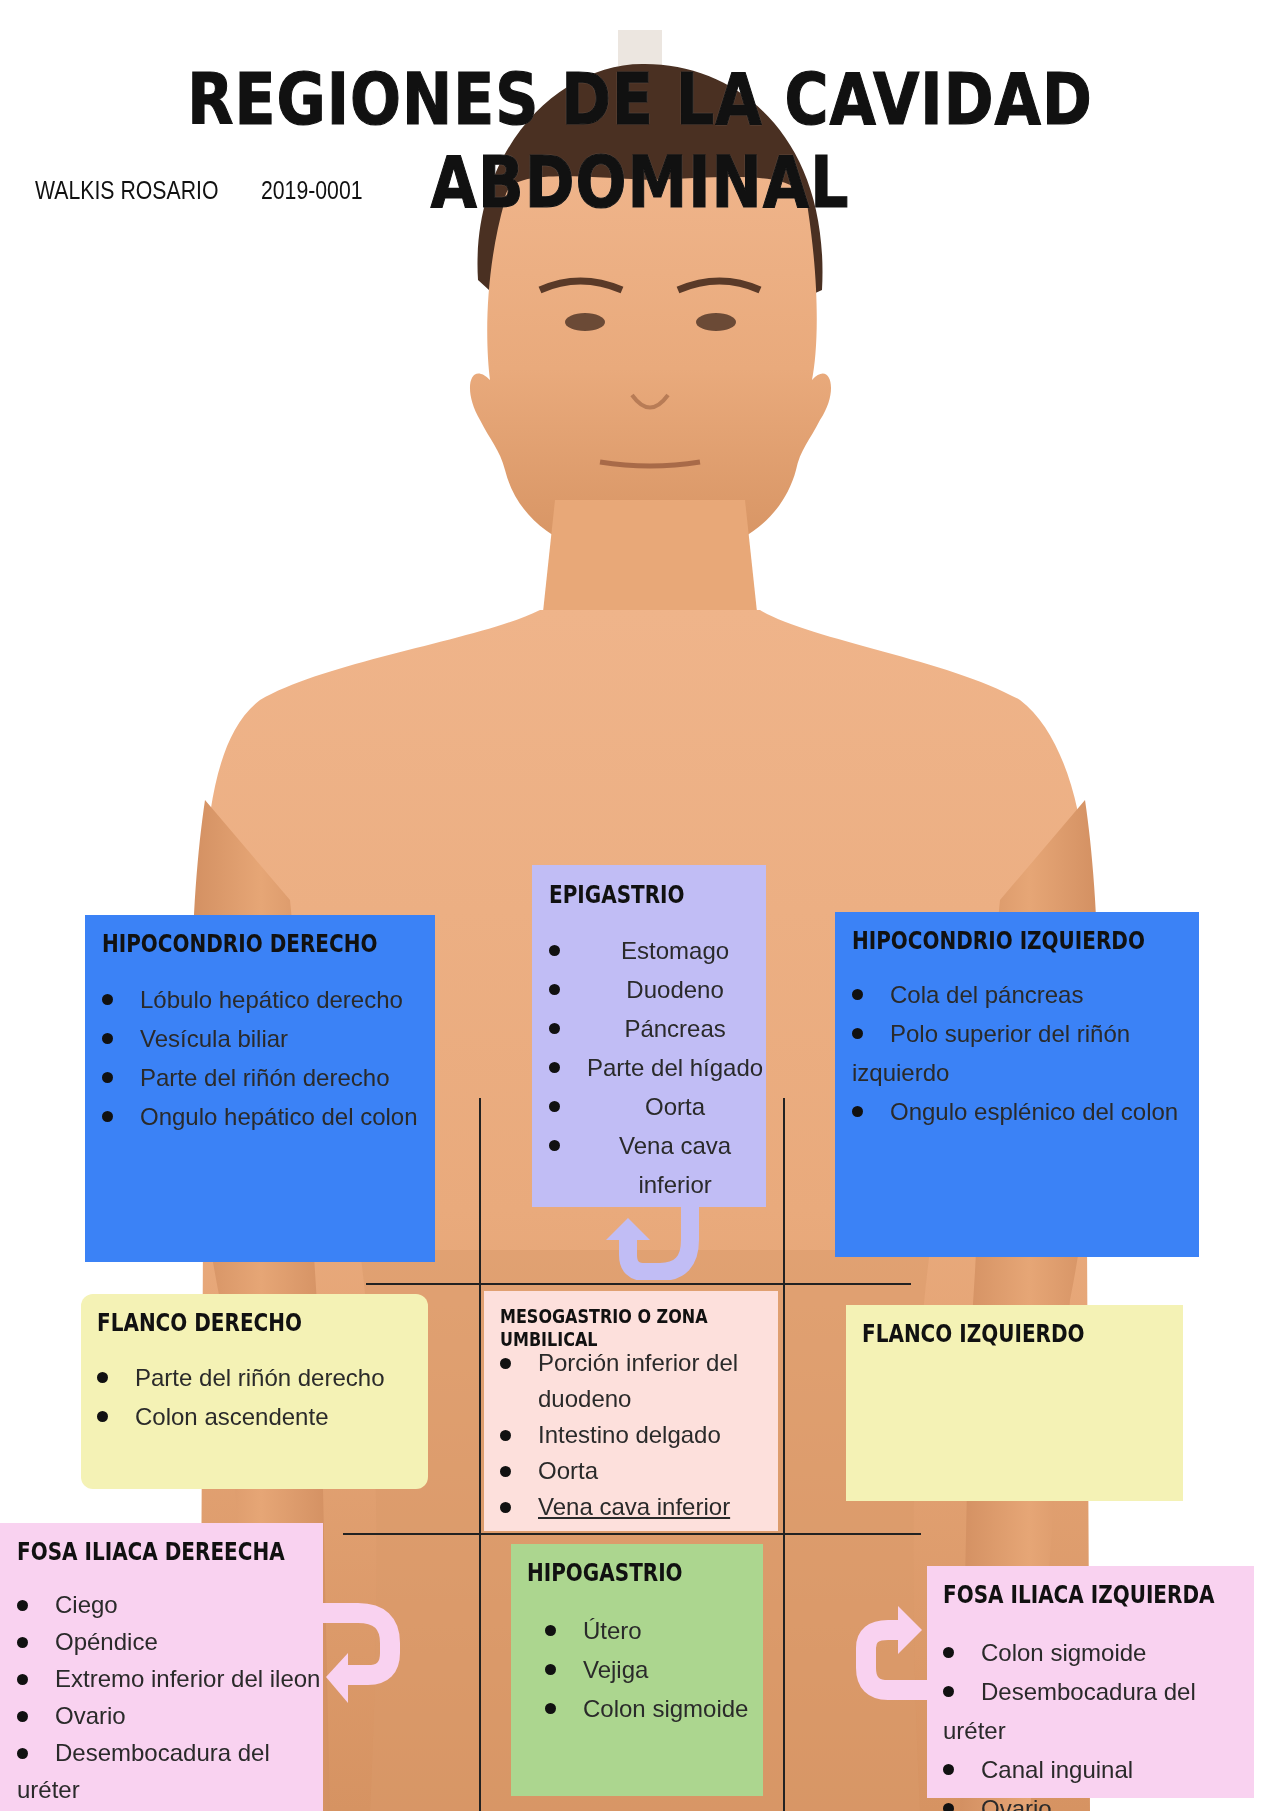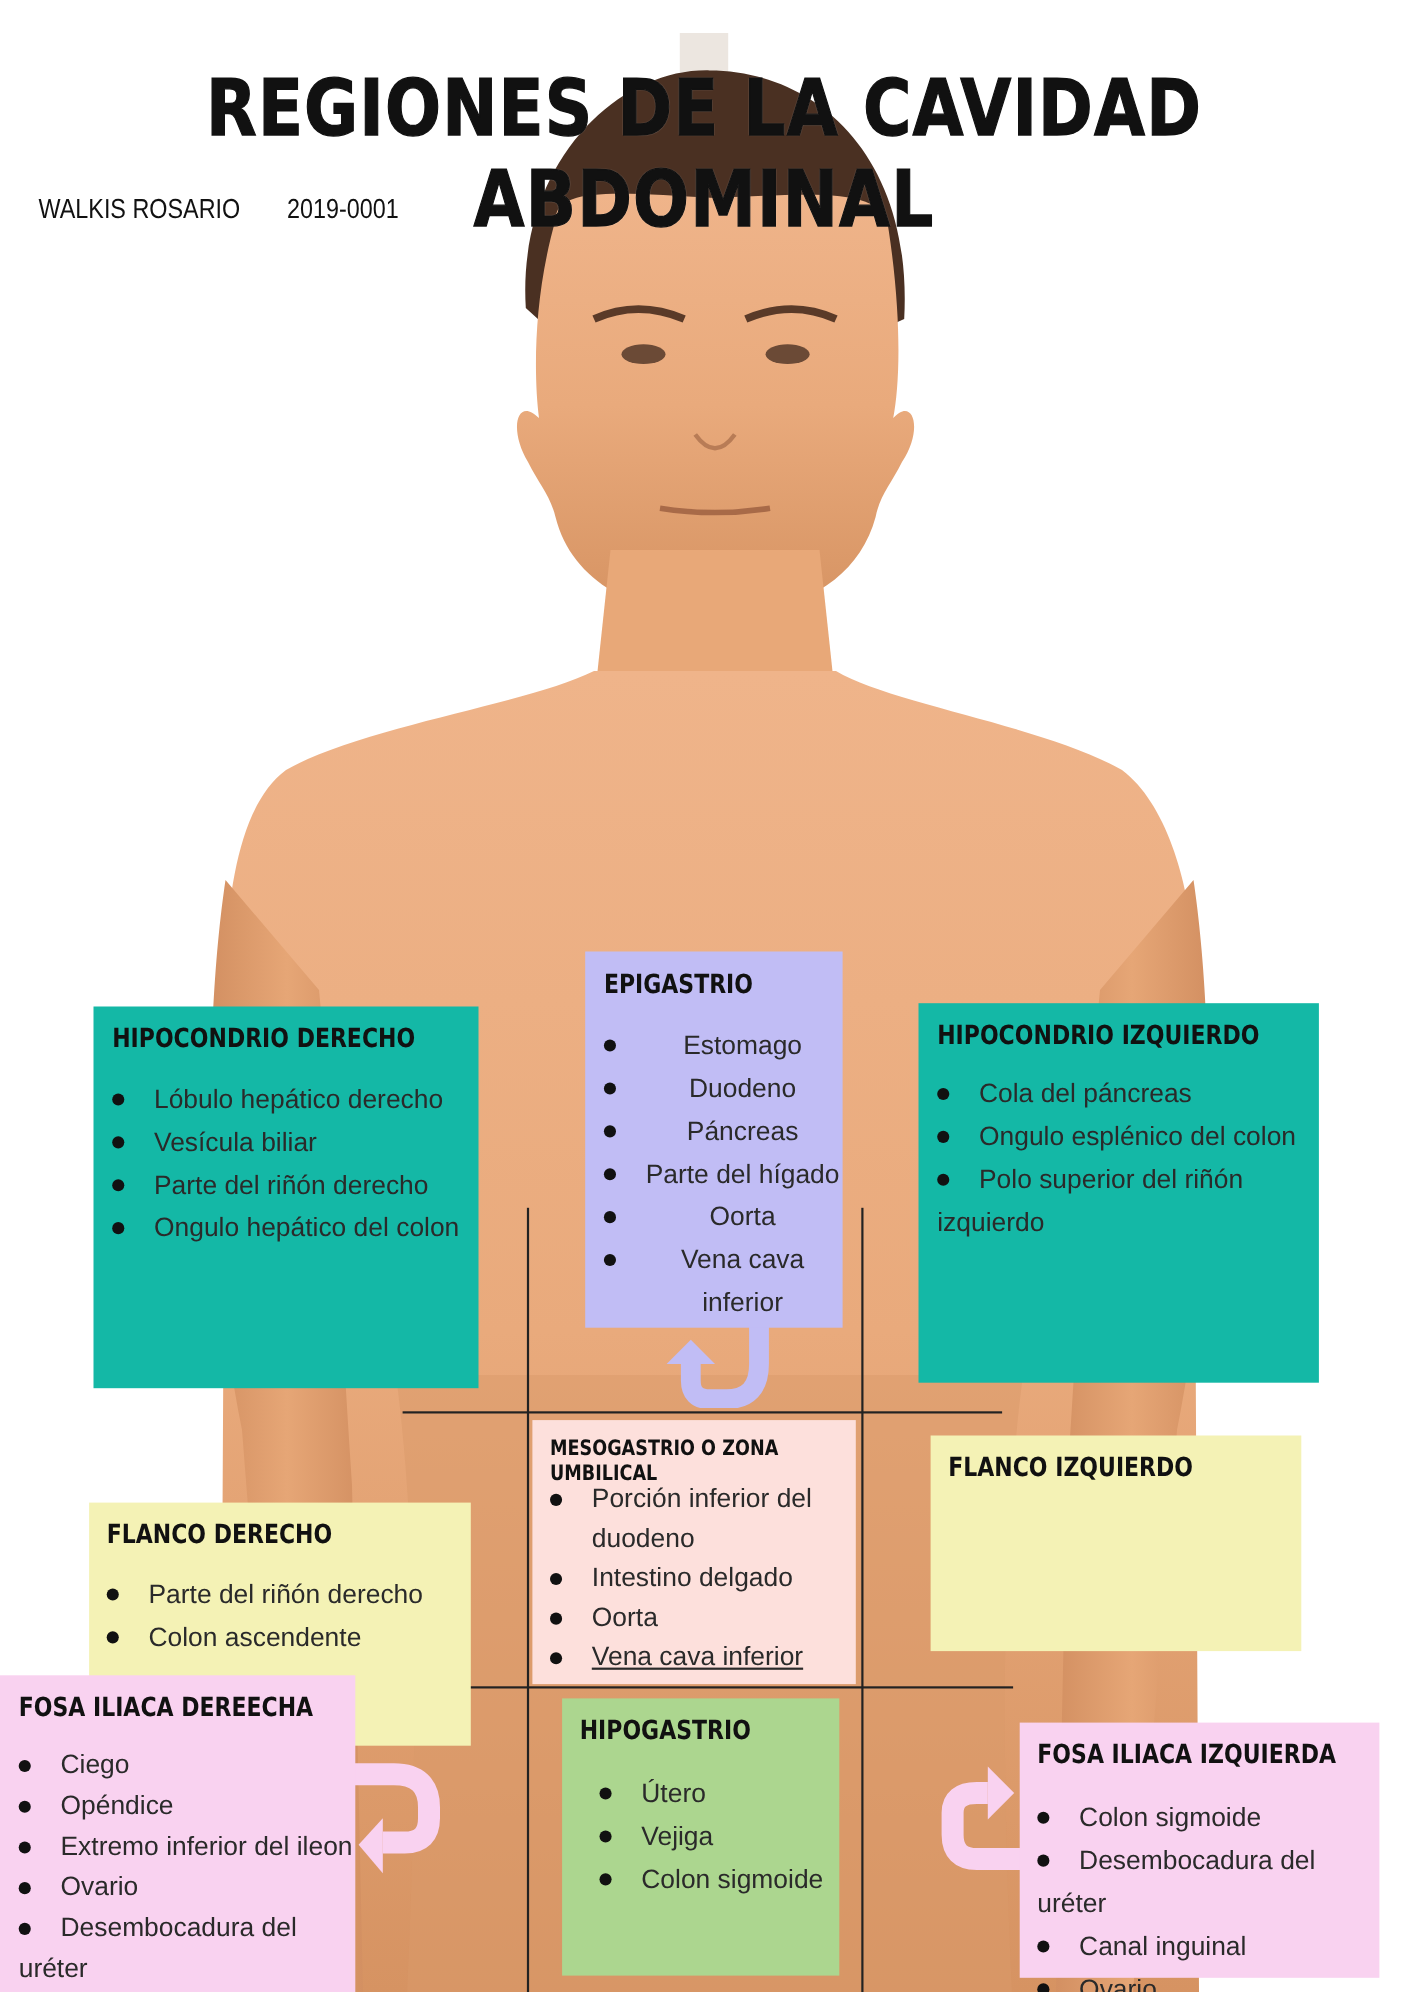--- a/index.html
+++ b/index.html
@@ -7,21 +7,21 @@
   .title { position:absolute; left:0; width:1280px; top:58px; text-align:center; font-family:"DejaVu Sans", sans-serif; font-size:60px; font-weight:bold; letter-spacing:1px; color:#111; -webkit-text-stroke:1px #111; transform:scaleY(1.18); transform-origin:top; z-index:5; text-shadow: 0 0 1px #fff; }
   .author { position:absolute; left:35px; top:176px; font-family:"Liberation Sans Narrow","Liberation Sans", sans-serif; font-size:25px; color:#111; z-index:5; letter-spacing:0; transform:scaleX(0.85); transform-origin:left; }
   .author span { margin-right:50px; }
   
   .figure { position:absolute; left:0; top:0; width:1280px; height:1811px; z-index:1; }
   .box { position:absolute; z-index:3; color:#222; }
   .box h3 { margin:0; font-family:"DejaVu Sans", sans-serif; font-weight:bold; font-size:20px; letter-spacing:0; color:#111; transform:scaleY(1.2); transform-origin:left top; }
   .box ul { margin:0; padding:0; list-style:none; }
   .box li { position:relative; font-family:"Liberation Sans", sans-serif; font-size:24px; line-height:39px; color:#2a2a2a; transform-origin:left; }
   .box li .dot { position:absolute; width:11px; height:11px; border-radius:50%; background:#111; top:14px; }
-  .blue { background:#14b8a6; }
+  .blue { background:#3b82f6; }
   .lav { background:#c1bdf5; }
   .yellow { background:#f4f2b5; }
   .peach { background:#fde0dc; }
   .green { background:#acd68f; }
   .pink { background:#f9d2f0; }
   .line { position:absolute; background:#222; z-index:2; }
   .arrow { position:absolute; z-index:2; }
 </style>
 </head>
 <body>
@@ -106,26 +106,26 @@
     <li><i class="dot" style="left:0"></i><span style="margin-left:38px">Oorta</span></li>
     <li><i class="dot" style="left:0"></i><span style="margin-left:38px">Vena cava</span></li>
     <li><span style="margin-left:38px">inferior</span></li>
   </ul>
 </div>
 
 <div class="box blue" style="left:835px; top:912px; width:364px; height:345px;">
   <h3 style="position:absolute; left:17px; top:14px;">HIPOCONDRIO IZQUIERDO</h3>
   <ul style="position:absolute; left:17px; top:63px;">
     <li><i class="dot" style="left:0"></i><span style="margin-left:38px">Cola del páncreas</span></li>
+    <li><i class="dot" style="left:0"></i><span style="margin-left:38px">Polo superior del riñón izquierdo</span></li>
     <li><i class="dot" style="left:0"></i><span style="margin-left:38px">Ongulo esplénico del colon</span></li>
-    <li><i class="dot" style="left:0"></i><span style="margin-left:38px">Polo superior del riñón izquierdo</span></li>
   </ul>
 </div>
 
-<div class="box yellow" style="left:81px; top:1366px; width:347px; height:221px;">
+<div class="box yellow" style="left:81px; top:1294px; width:347px; height:195px;border-radius:12px;">
   <h3 style="position:absolute; left:16px; top:14px;">FLANCO DERECHO</h3>
   <ul style="position:absolute; left:16px; top:64px;">
     <li><i class="dot" style="left:0"></i><span style="margin-left:38px">Parte del riñón derecho</span></li>
     <li><i class="dot" style="left:0"></i><span style="margin-left:38px">Colon ascendente</span></li>
   </ul>
 </div>
 
 <div class="box peach" style="left:484px; top:1291px; width:294px; height:240px;">
   <h3 style="position:absolute; left:16px; top:14px; font-size:16px;">MESOGASTRIO O ZONA UMBILICAL</h3>
   <ul style="position:absolute; left:16px; top:54px;">

